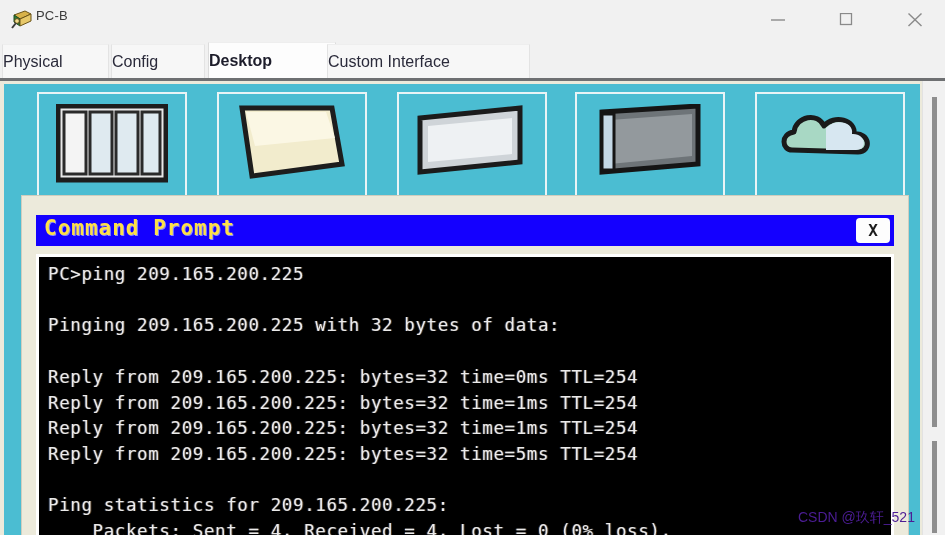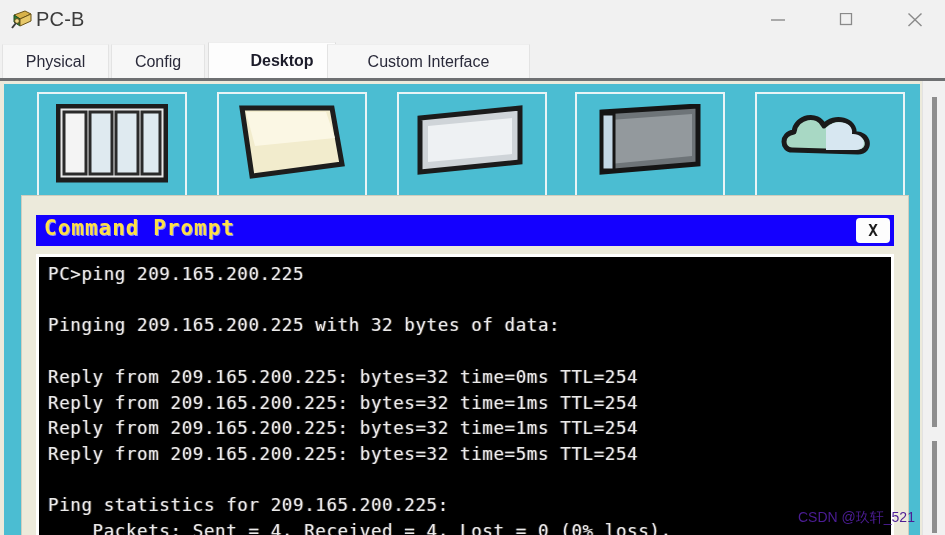--- a/index.html
+++ b/index.html
@@ -31,21 +31,21 @@
     background: #f1f1f1;
   }
   #app-icon {
     position: absolute;
     left: 8px; top: 6px;
     width: 26px; height: 26px;
   }
   #app-title {
     position: absolute;
     left: 36px; top: 8px;
-    font-size: 20px;
+    font-size: 13px;
     color: #3c3c3c;
     letter-spacing: 0.2px;
     white-space: nowrap;
   }
   .wc-btn {
     position: absolute;
     top: 0;
     width: 60px; height: 40px;
     cursor: default;
   }
@@ -65,38 +65,38 @@
     position: absolute;
     top: 4px;
     height: 34px;
     box-sizing: border-box;
     background: #f7f7f7;
     border-left: 1px solid #e3e3e3;
     border-right: 1px solid #e3e3e3;
     border-top: 1px solid #eeeeee;
     font-size: 16px;
     color: #2a2a3a;
-    text-align: center;
+    text-align: left;
     line-height: 33px;
     white-space: nowrap;
     cursor: default;
   }
   .tab.active {
     background: #fdfdfd;
     top: 2px;
     height: 36px;
     line-height: 36px;
     font-weight: bold;
     color: #1d1d2b;
     border-left: 1px solid #dcdcdc;
     border-right: 1px solid #dcdcdc;
   }
   #tab-0 { left: 2px;   width: 107px; }
   #tab-1 { left: 111px; width: 94px;  }
-  #tab-2 { left: 208px; width: 128px; padding-left: 20px; }
+  #tab-2 { left: 208px; width: 128px; }
   #tab-3 { left: 327px; width: 203px; }
 
   
   #content-area {
     position: absolute;
     left: 0; top: 78px;
     width: 945px; height: 457px;
     background: #eceadb;
     border-top: 3px solid #6e7072;
     box-sizing: border-box;

